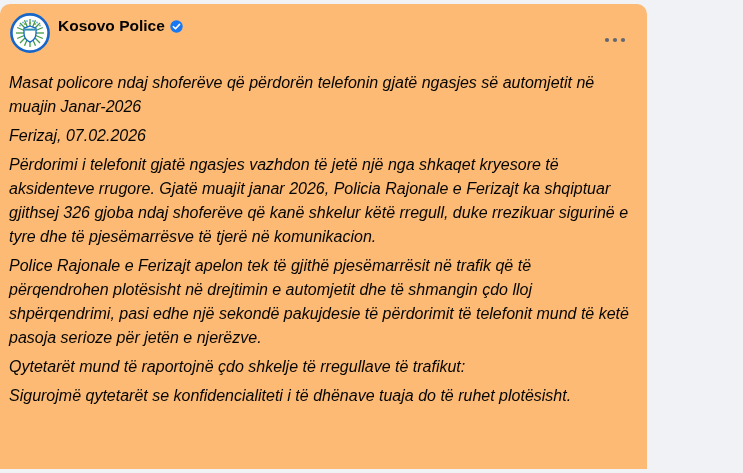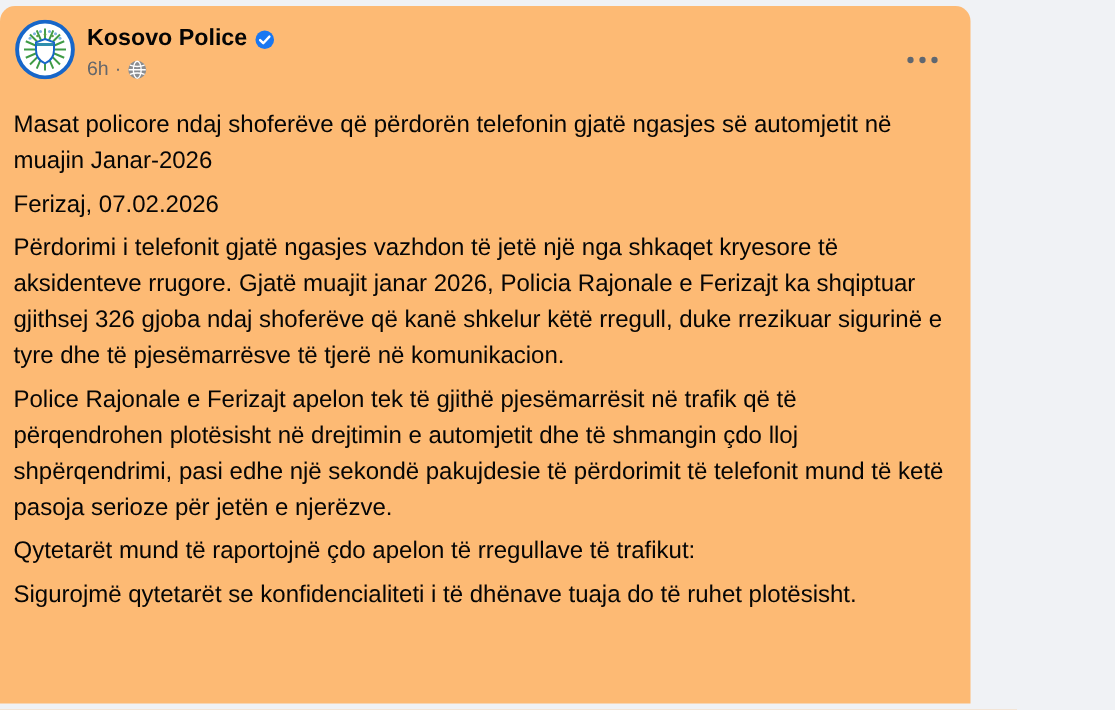--- a/index.html
+++ b/index.html
@@ -65,20 +65,21 @@
     align-items: center;
     justify-content: center;
     cursor: pointer;
     border-radius: 4px;
   }
   .post-body {
     padding: 18px 18px 0 9px;
     font-size: 16px;
     line-height: 24px;
     color: #050505;
+    font-style: italic;
   }
   .post-body p { margin: 0 0 5px 0; }
   .report-channels { margin: 0 0 5px 0; }
   .report-channels div { line-height: 24px; }
 </style>
 </head>
 <body>
 
 <div class="post-card">
 
@@ -128,51 +129,36 @@
     <div class="header-text">
       <div class="name-row">
         <span class="author-name">Kosovo Police</span>
         <span style="display:flex;">
           <svg width="13" height="13" viewBox="0 0 13 13">
             <circle cx="6.5" cy="6.5" r="6.2" fill="#1877f2"></circle>
             <path d="M3.4 6.7 L5.5 8.8 L9.6 4.4" fill="none" stroke="#ffffff" stroke-width="1.6" stroke-linecap="round" stroke-linejoin="round"></path>
           </svg>
         </span>
       </div>
-      <div class="meta-row">
-        <span class="timestamp">6h</span>
-        <span>·</span>
-        <span style="display:flex;">
-          <svg width="13" height="13" viewBox="0 0 13 13">
-            <circle cx="6.5" cy="6.5" r="6" fill="#8a8d91"></circle>
-            <g stroke="#ffffff" stroke-width="0.9" fill="none">
-              <line x1="0.8" y1="6.5" x2="12.2" y2="6.5"></line>
-              <ellipse cx="6.5" cy="6.5" rx="2.6" ry="5.7"></ellipse>
-              <path d="M1.6 3.4 Q6.5 5.2 11.4 3.4"></path>
-              <path d="M1.6 9.6 Q6.5 7.8 11.4 9.6"></path>
-            </g>
-          </svg>
-        </span>
-      </div>
     </div>
 
     <div class="more-button">
       <span style="display:flex;">
         <svg width="22" height="6" viewBox="0 0 22 6">
           <circle cx="3" cy="3" r="2.1" fill="#606770"></circle>
           <circle cx="11" cy="3" r="2.1" fill="#606770"></circle>
           <circle cx="19" cy="3" r="2.1" fill="#606770"></circle>
         </svg>
       </span>
     </div>
 
   </div>
 
   <div class="post-body">
     <p>Masat policore ndaj shoferëve që përdorën telefonin gjatë ngasjes së automjetit në muajin Janar-2026</p>
     <p>Ferizaj, 07.02.2026</p>
     <p>Përdorimi i telefonit gjatë ngasjes vazhdon të jetë një nga shkaqet kryesore të aksidenteve rrugore. Gjatë muajit janar 2026, Policia Rajonale e Ferizajt ka shqiptuar gjithsej 326 gjoba ndaj shoferëve që kanë shkelur këtë rregull, duke rrezikuar sigurinë e tyre dhe të pjesëmarrësve të tjerë në komunikacion.</p>
     <p>Police Rajonale e Ferizajt apelon tek të gjithë pjesëmarrësit në trafik që të përqendrohen plotësisht në drejtimin e automjetit dhe të shmangin çdo lloj shpërqendrimi, pasi edhe një sekondë pakujdesie të përdorimit të telefonit mund të ketë pasoja serioze për jetën e njerëzve.</p>
-    <p>Qytetarët mund të raportojnë çdo apelon të rregullave të trafikut:</p>
+    <p>Qytetarët mund të raportojnë çdo shkelje të rregullave të trafikut:</p>
     <p>Sigurojmë qytetarët se konfidencialiteti i të dhënave tuaja do të ruhet plotësisht.</p>
   </div>
 
 </div>
 
 </body></html>

